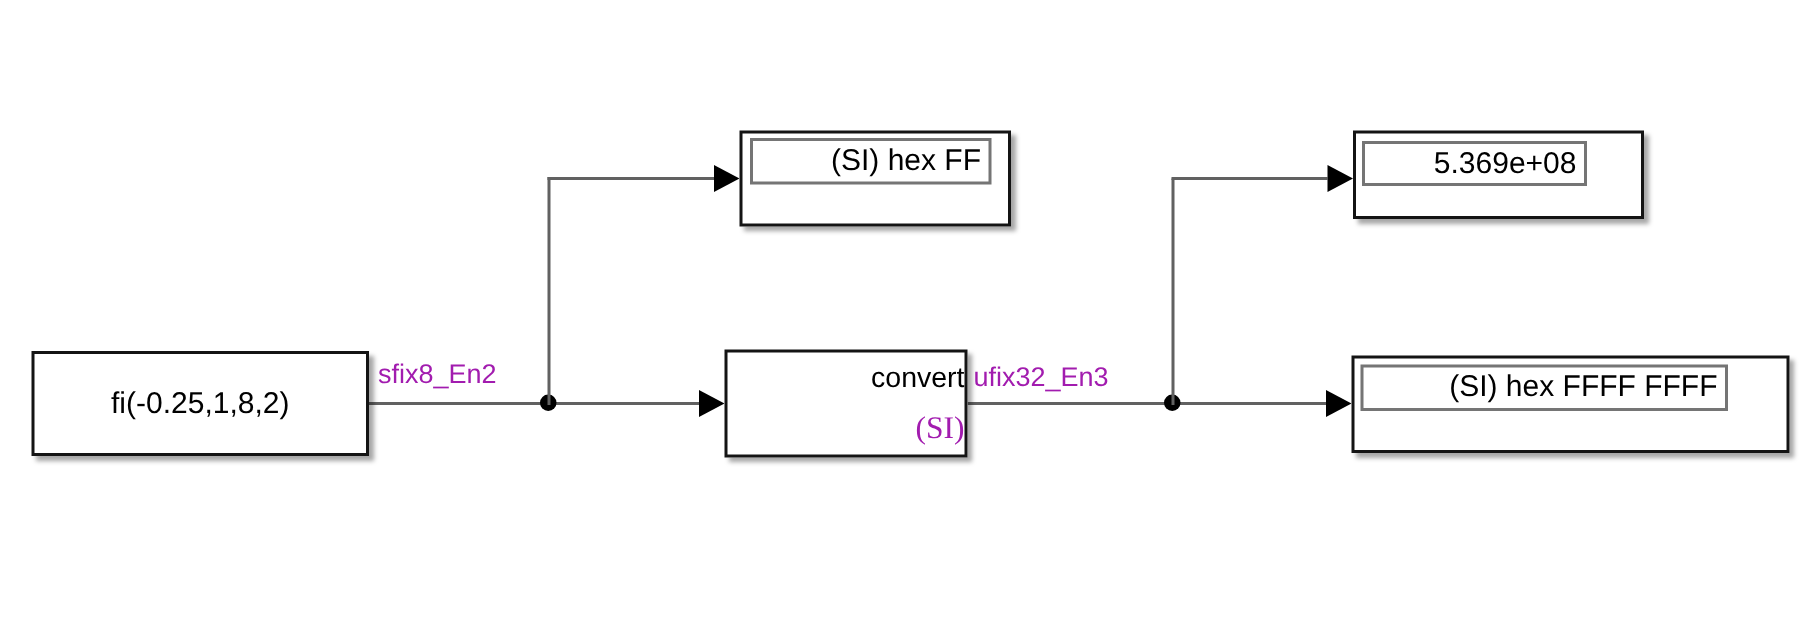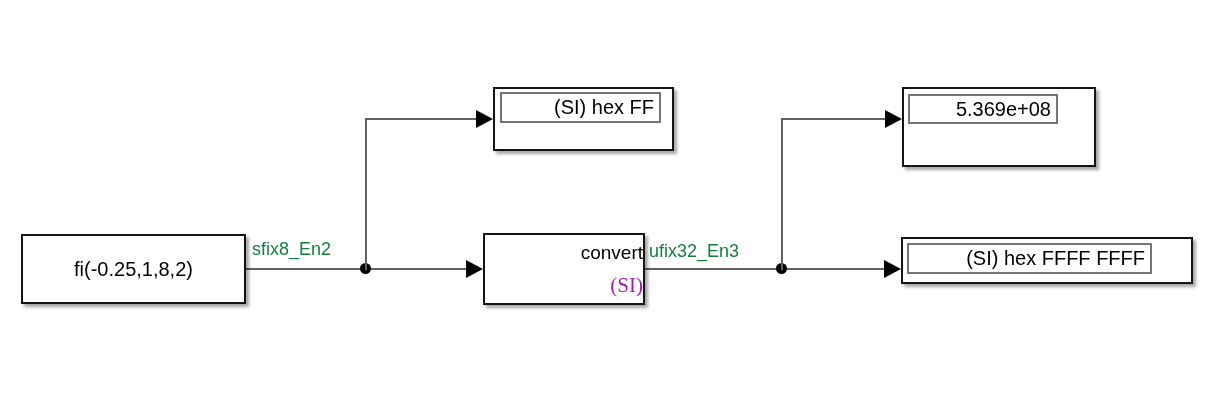--- a/index.html
+++ b/index.html
@@ -78,21 +78,21 @@
     padding-right: 5px;
   }
   .display-value {
     font-size: 20px;
     color: #000000;
     white-space: nowrap;
   }
   .signal-label {
     position: absolute;
     font-size: 18px;
-    color: #15803d;
+    color: #a21caf;
     white-space: nowrap;
   }
 </style>
 </head>
 <body>
 
 <div class="canvas">
 
   <div class="wire h" style="left:246px; top:268px; width:221px;"></div>
   <div class="arrow" style="left:466px; top:260px;"></div>
@@ -121,25 +121,25 @@
     <span class="convert-line1">convert</span>
     <span class="convert-line2">(SI)</span>
   </div>
 
   <div class="block display" style="left:493px; top:87px; width:181px; height:64px;">
     <div class="display-frame" style="left:5px; top:3px; width:161px; height:31px;">
       <span class="display-value">(SI) hex FF</span>
     </div>
   </div>
 
-  <div class="block display" style="left:902px; top:87px; width:194px; height:80px;">
+  <div class="block display" style="left:902px; top:87px; width:194px; height:59px;">
     <div class="display-frame" style="left:4px; top:5px; width:150px; height:30px;">
       <span class="display-value">5.369e+08</span>
     </div>
   </div>
 
-  <div class="block display" style="left:901px; top:237px; width:292px; height:47px;text-decoration:underline;">
+  <div class="block display" style="left:901px; top:237px; width:292px; height:65px;text-decoration:underline;">
     <div class="display-frame" style="left:4px; top:4px; width:245px; height:31px;">
       <span class="display-value">(SI) hex FFFF FFFF</span>
     </div>
   </div>
 
 </div>
 
 </body></html>

